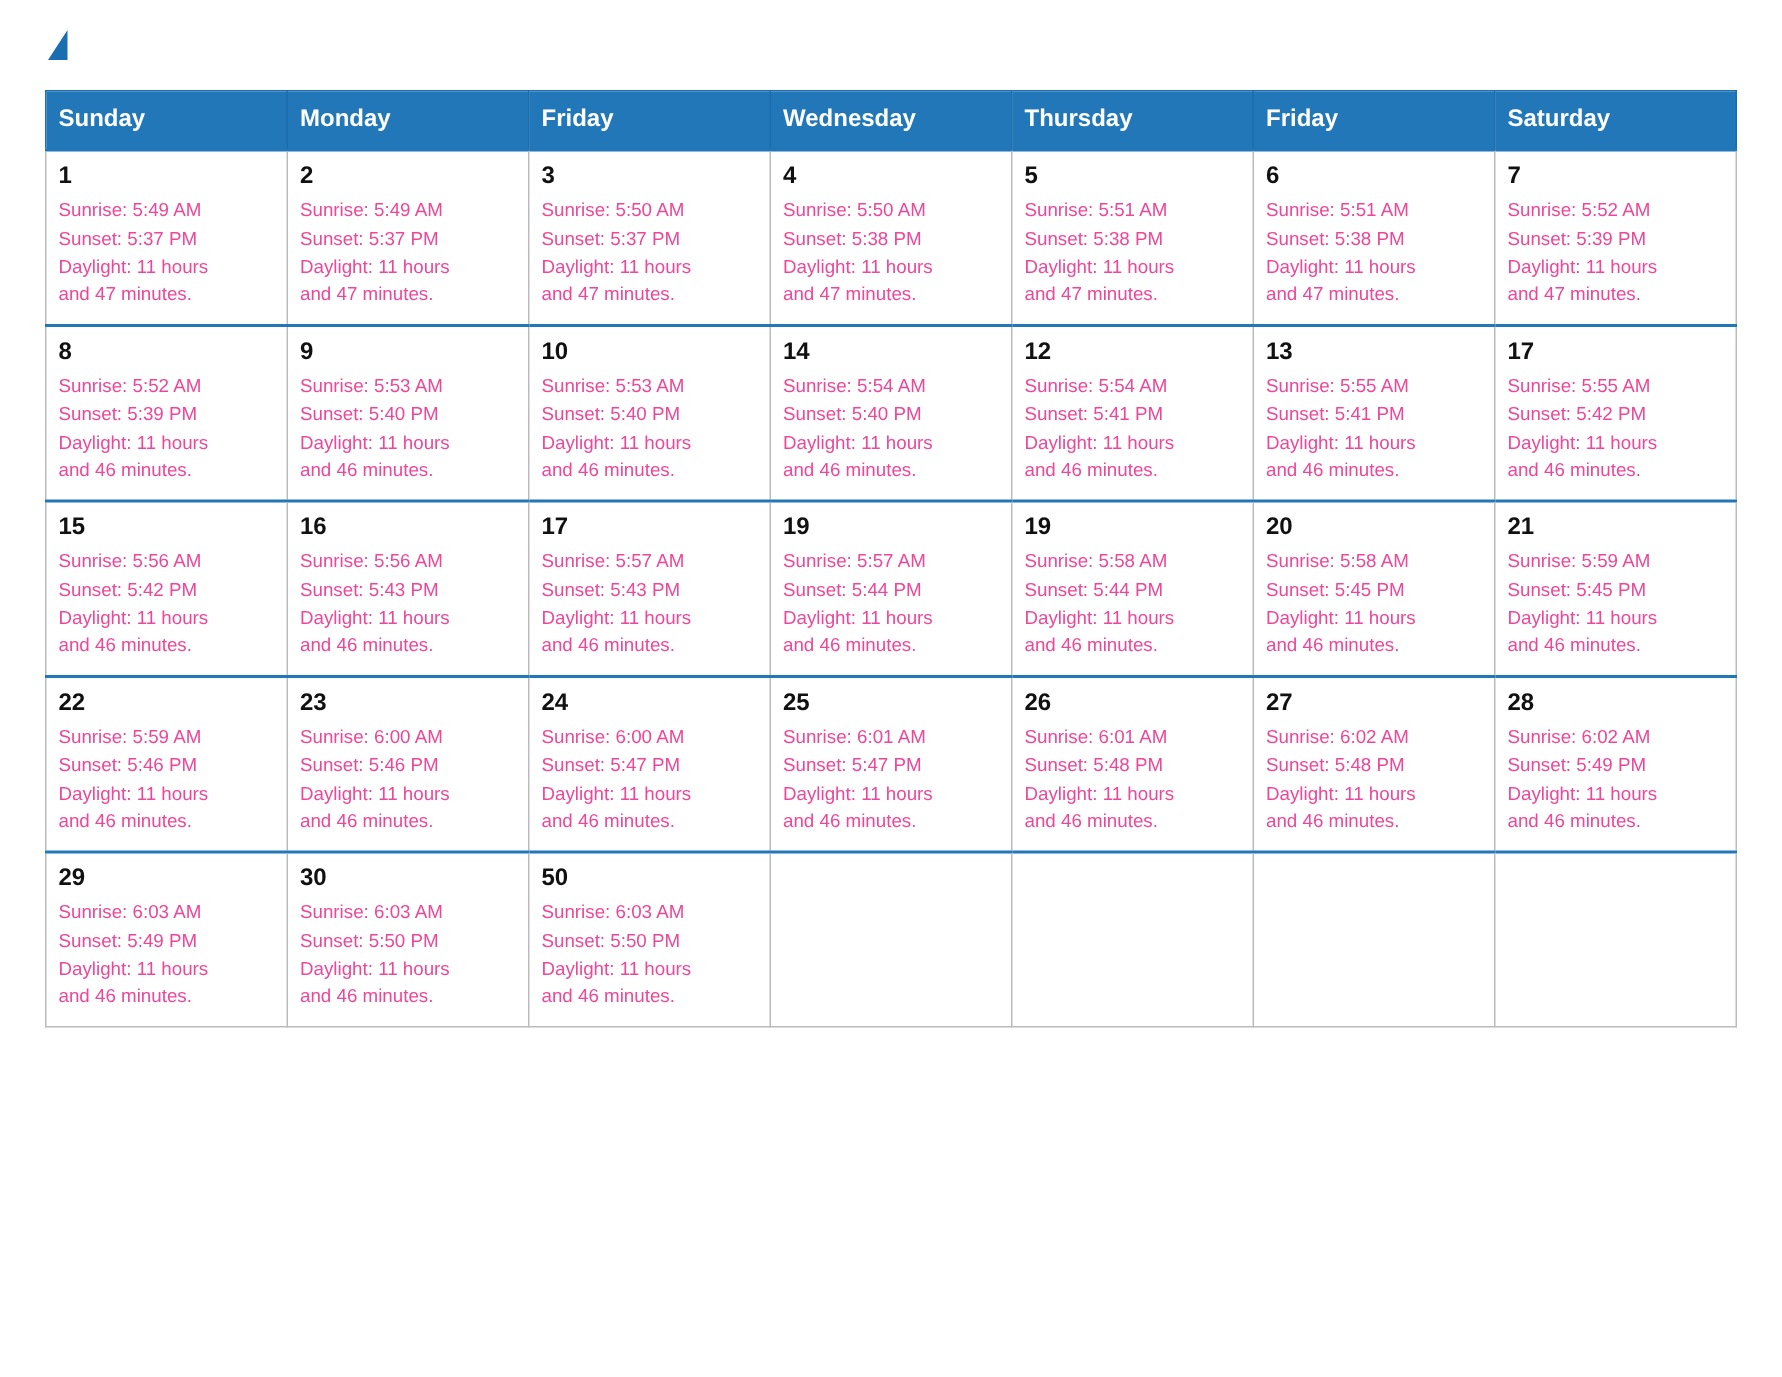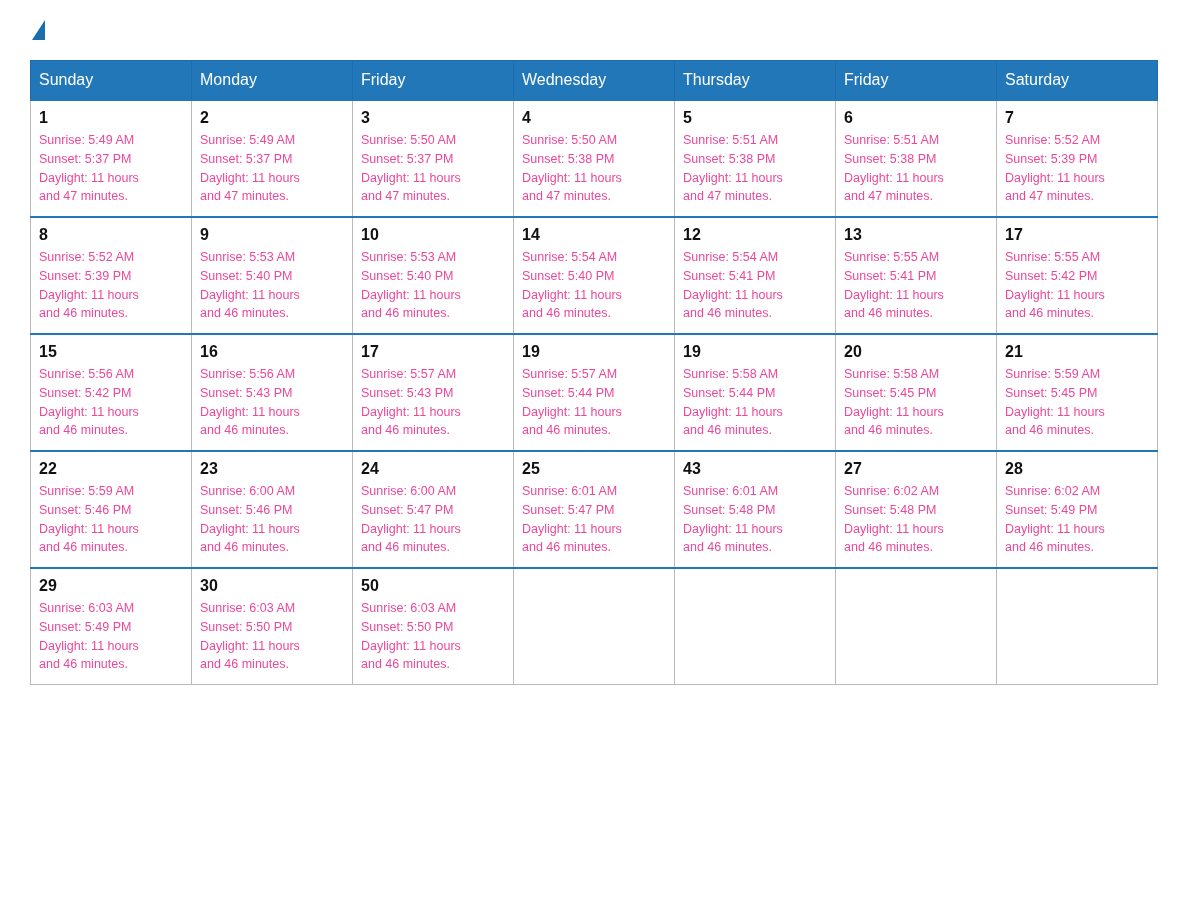--- a/index.html
+++ b/index.html
@@ -59,21 +59,21 @@
     
     .calendar {
       width: 100%;
       border-collapse: collapse;
       border: 1px solid #999;
     }
     .calendar th {
       background-color: #2177b8;
       color: #fff;
       font-size: 16px;
-      font-weight: normal;
+      font-weight: bold;
       padding: 10px 8px;
       text-align: left;
       border: 1px solid #1a6daf;
     }
     .calendar td {
       vertical-align: top;
       padding: 8px 8px 10px 8px;
       border: 1px solid #bbb;
       width: calc(100% / 7);
       min-height: 100px;
@@ -232,21 +232,21 @@
         </td>
         <td>
           <span class="day-number">24</span>
           <div class="day-info">Sunrise: 6:00 AM<br>Sunset: 5:47 PM<br>Daylight: 11 hours<br>and 46 minutes.</div>
         </td>
         <td>
           <span class="day-number">25</span>
           <div class="day-info">Sunrise: 6:01 AM<br>Sunset: 5:47 PM<br>Daylight: 11 hours<br>and 46 minutes.</div>
         </td>
         <td>
-          <span class="day-number">43</span>
+          <span class="day-number">26</span>
           <div class="day-info">Sunrise: 6:01 AM<br>Sunset: 5:48 PM<br>Daylight: 11 hours<br>and 46 minutes.</div>
         </td>
         <td>
           <span class="day-number">27</span>
           <div class="day-info">Sunrise: 6:02 AM<br>Sunset: 5:48 PM<br>Daylight: 11 hours<br>and 46 minutes.</div>
         </td>
         <td>
           <span class="day-number">28</span>
           <div class="day-info">Sunrise: 6:02 AM<br>Sunset: 5:49 PM<br>Daylight: 11 hours<br>and 46 minutes.</div>
         </td>

